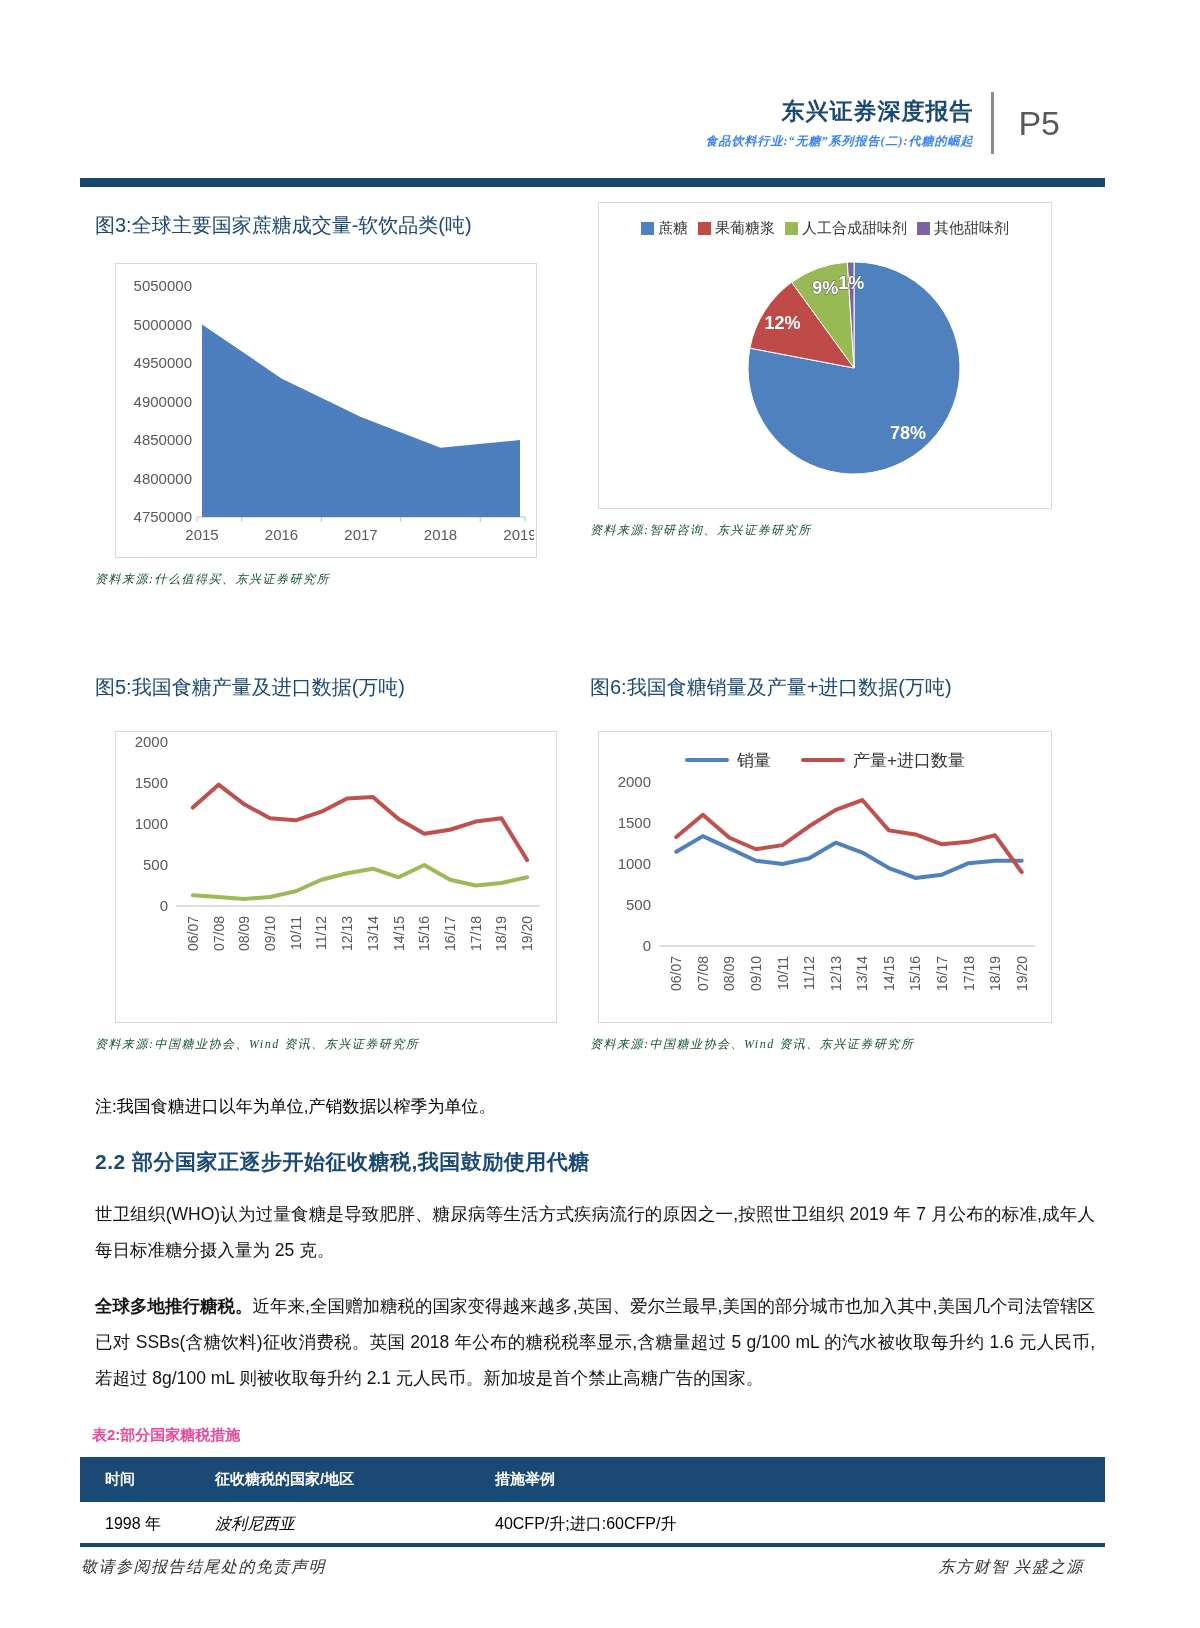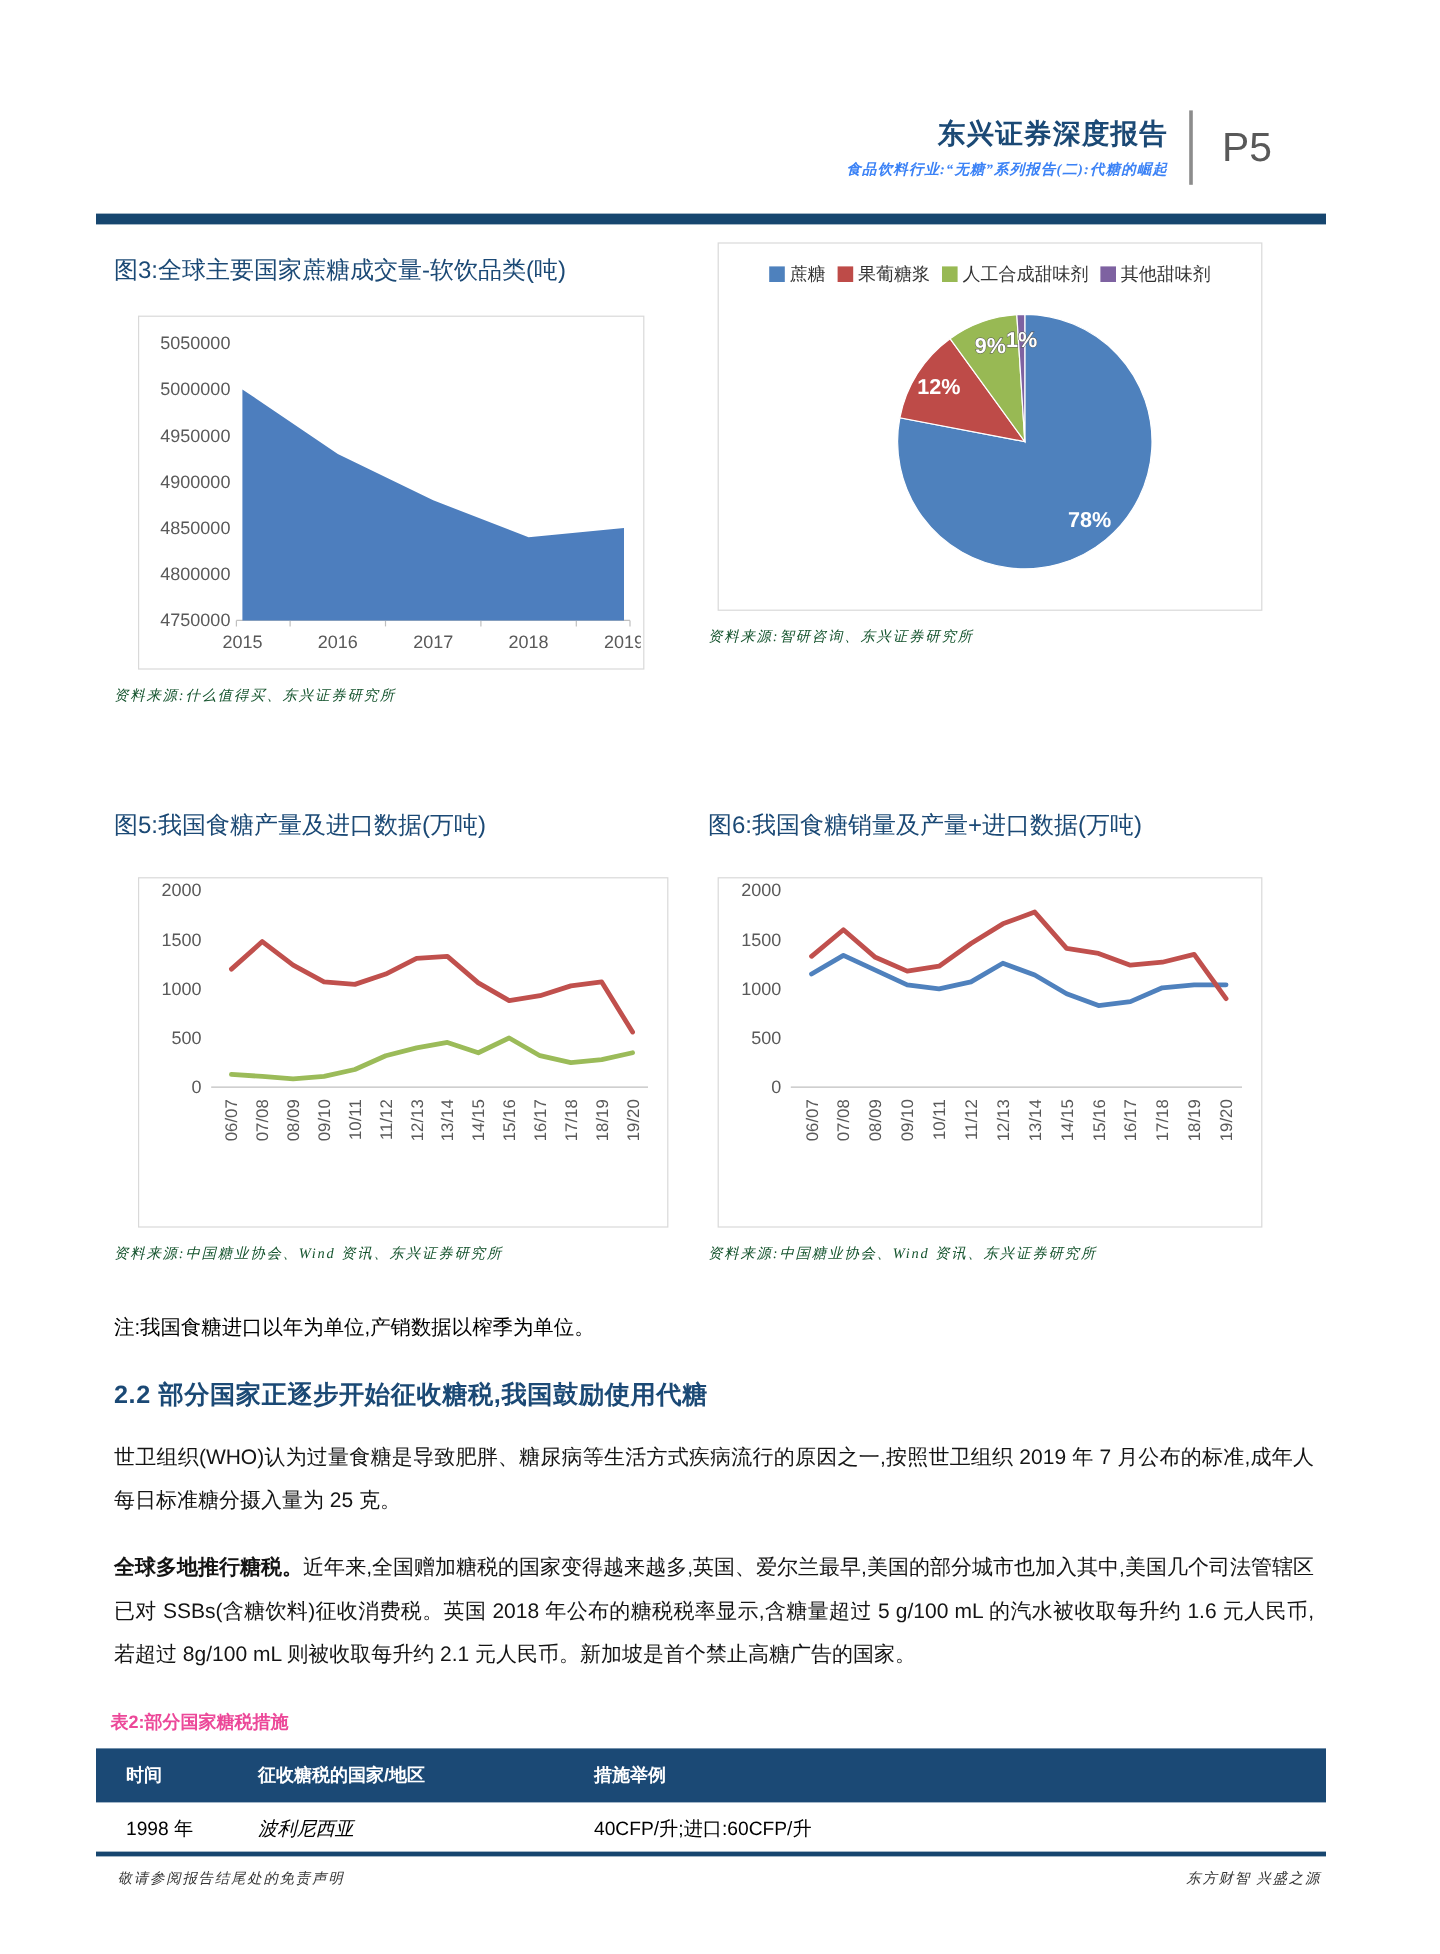--- a/index.html
+++ b/index.html
@@ -44,23 +44,23 @@
   .table-caption{margin:30px 0 0 12px;font-size:15px;font-weight:bold;color:#ec4899;}
   table.sugar{margin-top:12px;width:1025px;border-collapse:collapse;}
   table.sugar thead th{background:#1B4975;color:#fff;font-size:15px;font-weight:bold;
         text-align:left;padding:13px 0;}
   table.sugar th.c1,table.sugar td.c1{width:110px;padding-left:25px;}
   table.sugar th.c2,table.sugar td.c2{width:280px;}
   table.sugar td{font-size:16px;color:#000;padding:12px 0;}
   td.country{font-family:"Liberation Serif","DejaVu Serif",serif;font-style:italic;}
   
   .footer-rule{position:absolute;top:1543px;left:80px;width:1025px;height:4px;background:#17466F;}
-  .footer-row{position:absolute;top:1553px;left:80px;width:1025px;display:flex;
+  .footer-row{position:absolute;top:1553px;left:63px;width:1025px;display:flex;
         justify-content:space-between;padding:4px 4px 0 18px;box-sizing:border-box;
-        font-size:12px;color:#333;font-family:"Liberation Serif","DejaVu Serif",serif;
+        font-size:16px;color:#333;font-family:"Liberation Serif","DejaVu Serif",serif;
         font-style:italic;letter-spacing:1.5px;text-align:center;}
 </style>
 </head>
 <body>
 
 <div class="page">
 
   <header>
     <div class="header-row">
       <div class="header-titles">
@@ -166,20 +166,30 @@
               <text x="364.7142857142857" y="184" text-anchor="end" font-size="14" fill="#595959" transform="rotate(-90 364.7142857142857 184)">17/18</text>
               <text x="390.42857142857144" y="184" text-anchor="end" font-size="14" fill="#595959" transform="rotate(-90 390.42857142857144 184)">18/19</text>
               <text x="416.14285714285717" y="184" text-anchor="end" font-size="14" fill="#595959" transform="rotate(-90 416.14285714285717 184)">19/20</text>
             </svg>
           </div>
         <p class="fig-source">资料来源:中国糖业协会、Wind 资讯、东兴证券研究所</p>
       </section>
       <section class="fig-right">
         <h3 class="fig-title">图6:我国食糖销量及产量+进口数据(万吨)</h3>
         <div class="chart-box box-fig6">
+            <div class="line-legend">
+              <span class="it">
+                <span class="sw" style="background: rgb(79, 129, 189);"></span>
+                <span>销量</span>
+              </span>
+              <span class="it">
+                <span class="sw" style="background: rgb(192, 80, 77);"></span>
+                <span>产量+进口数量</span>
+              </span>
+            </div>
             <svg width="450" height="244" viewBox="0 0 450 244">
               <text x="52" y="179" text-anchor="end" font-size="15" fill="#595959">0</text>
               <text x="52" y="138" text-anchor="end" font-size="15" fill="#595959">500</text>
               <text x="52" y="97" text-anchor="end" font-size="15" fill="#595959">1000</text>
               <text x="52" y="56" text-anchor="end" font-size="15" fill="#595959">1500</text>
               <text x="52" y="15" text-anchor="end" font-size="15" fill="#595959">2000</text>
               <line x1="60" y1="174" x2="436" y2="174" stroke="#BFBFBF" stroke-width="1"></line>
               <polyline points="77.28571428571429,79.7 103.85714285714286,64.12 130.42857142857144,76.42 157,88.72 183.57142857142858,92 210.14285714285714,86.26 236.71428571428572,70.68 263.28571428571433,80.52 289.8571428571429,96.10000000000001 316.42857142857144,105.94 343,102.66 369.5714285714286,91.17999999999999 396.14285714285717,88.72 422.7142857142857,88.72" fill="none" stroke="#4F81BD" stroke-width="4" stroke-linejoin="round" stroke-linecap="round"></polyline>
               <polyline points="77.28571428571429,64.94 103.85714285714286,42.800000000000004 130.42857142857144,65.76 157,77.24 183.57142857142858,73.14 210.14285714285714,54.28 236.71428571428572,37.88 263.28571428571433,28.04 289.8571428571429,58.379999999999995 316.42857142857144,62.480000000000004 343,72.32 369.5714285714286,69.86 396.14285714285717,63.300000000000004 422.7142857142857,100.2" fill="none" stroke="#C0504D" stroke-width="4" stroke-linejoin="round" stroke-linecap="round"></polyline>
               <text x="82.28571428571429" y="184" text-anchor="end" font-size="14" fill="#595959" transform="rotate(-90 82.28571428571429 184)">06/07</text>

